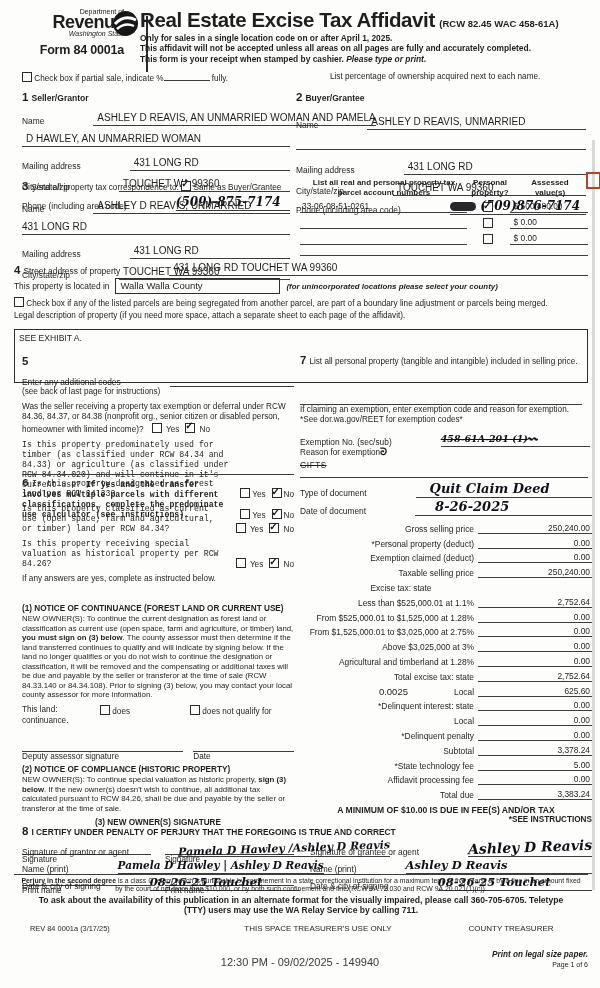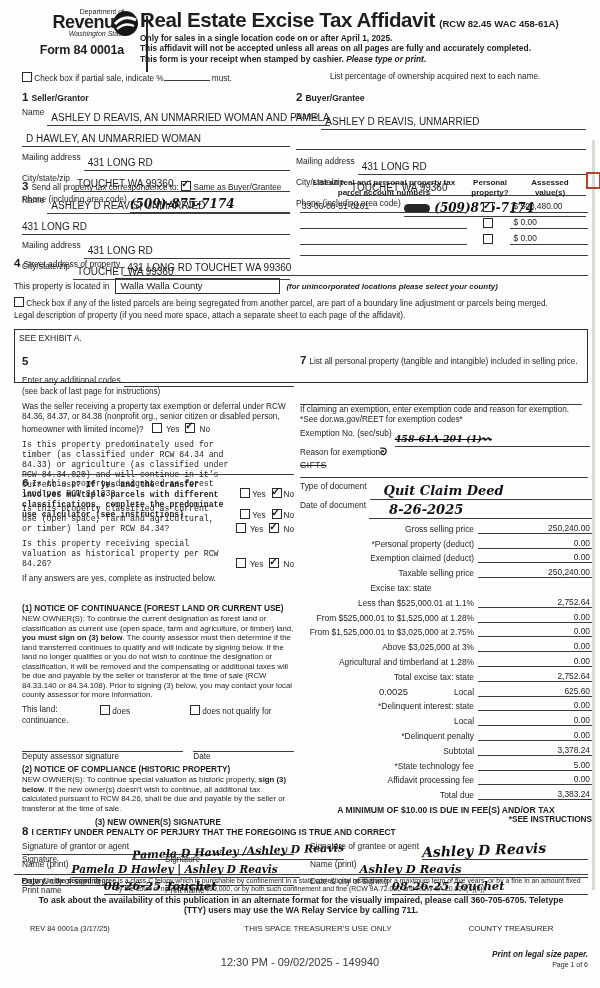--- a/index.html
+++ b/index.html
@@ -14,21 +14,21 @@
   .logo-swirl{position:absolute;left:96px;top:2px;}
   .vdiv{position:absolute;left:130px;top:8px;height:56px;border-left:2px solid #2a2a2a;}
   .title{font-size:20.5px;font-weight:bold;letter-spacing:-0.4px;}
   .title-ref{font-size:9.5px;font-weight:bold;}
   .hline{font-size:8.4px;line-height:10.4px;}
   .it{font-style:italic;}
   .b{font-weight:bold;}
   
   .cb{display:inline-block;width:8px;height:8px;border:1px solid #2a2a2a;vertical-align:-1px;position:relative;background:#fff;}
   .cb.on::after{content:"✓";position:absolute;left:-1px;top:-3px;font-size:10px;font-weight:bold;color:#111;}
-  .frow{display:flex;align-items:flex-start;margin-top:2px;min-height:12px;}
+  .frow{display:flex;align-items:flex-end;margin-top:2px;min-height:12px;gap:46px;}
   .flabel{font-size:8.4px;white-space:nowrap;margin-right:3px;}
   .fline{flex:1;border-bottom:1px solid #3c3c3c;min-height:11px;}
   .fval{font-size:10px;padding-left:4px;white-space:nowrap;}
   .hand{font-family:"DejaVu Serif",serif;font-style:italic;font-weight:bold;font-size:12px;color:#101018;white-space:nowrap;}
   .sig{font-family:"DejaVu Serif",serif;font-style:italic;font-weight:bold;font-size:12.5px;color:#101018;transform:rotate(-2deg);display:inline-block;white-space:nowrap;}
   .sechead{font-size:8.6px;font-weight:bold;}
   .secnum{font-size:11.5px;font-weight:bold;margin-right:3px;}
   .small{font-size:8.2px;line-height:10.2px;}
   .qrow{display:flex;align-items:flex-end;margin-top:5px;}
   .qtext{flex:1;font-size:8.2px;line-height:10px;padding-right:4px;font-family:Liberation Mono, monospace;}
@@ -86,21 +86,21 @@
       <div class="hline b" style="margin-top:1px;">Only for sales in a single location code on or after April 1, 2025.</div>
       <div class="hline b">This affidavit will not be accepted unless all areas on all pages are fully and accurately completed.</div>
       <div class="hline b"><span>This form is your receipt when stamped by cashier.</span> <span class="it">Please type or print.</span></div>
     </div>
   </div>
 
   <div class="abs" style="left:22px;top:72px;width:566px;display:flex;">
     <div class="small" style="width:290px;">
       <span class="cb"></span>
       <span>Check box if partial sale, indicate %</span><span style="display:inline-block;width:46px;border-bottom:1px solid #3c3c3c;"></span>
-      <span>must.</span>
+      <span>fully.</span>
     </div>
     <div class="small" style="flex:1;padding-left:18px;">List percentage of ownership acquired next to each name.</div>
   </div>
 
   <div class="abs" style="left:22px;top:87px;width:268px;">
     <div><span class="secnum">1</span><span class="sechead">Seller/Grantor</span></div>
     <div class="frow">
         <span class="flabel">Name</span>
         <span class="fline"><span class="fval">ASHLEY D REAVIS, AN UNMARRIED WOMAN AND PAMELA</span></span>
       </div>

